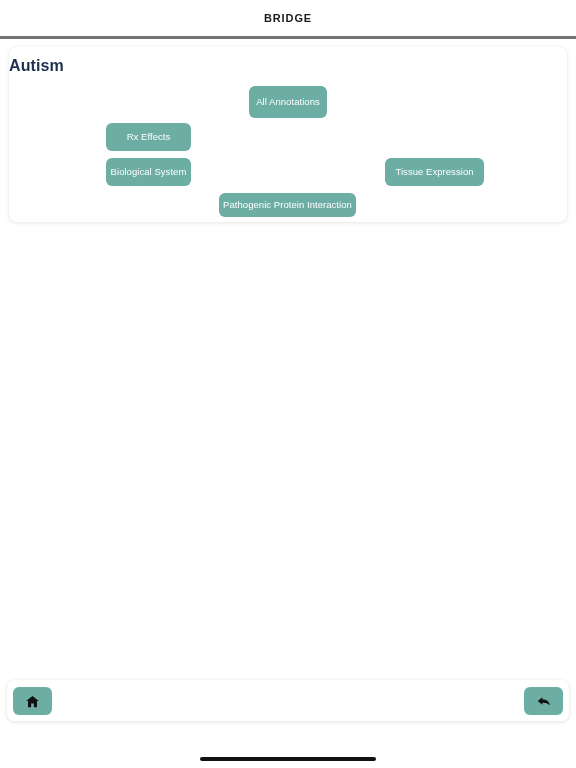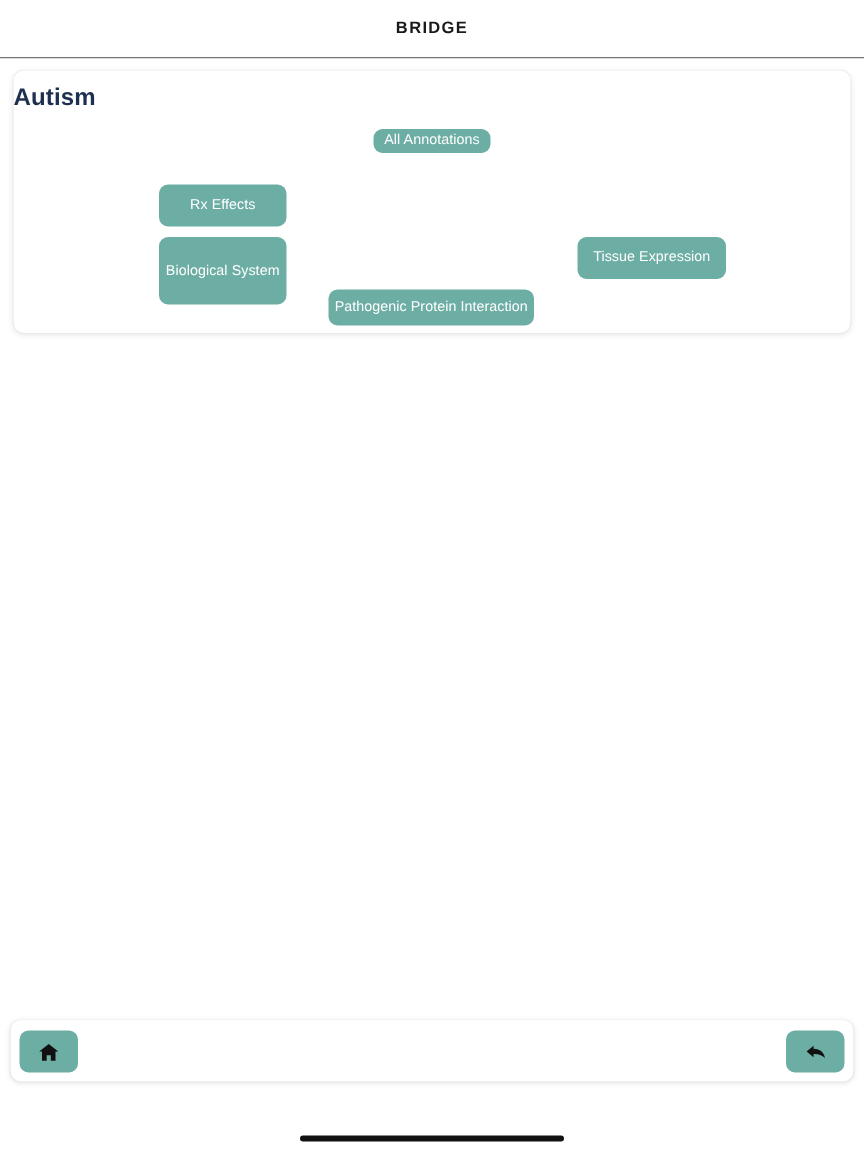--- a/index.html
+++ b/index.html
@@ -17,21 +17,21 @@
   }
 
   
   .app-header {
     position: absolute;
     top: 0;
     left: 0;
     width: 576px;
     height: 39px;
     background: #ffffff;
-    border-bottom: 1px solid #737373;
+    border-bottom: 3px solid #737373;
     display: flex;
     align-items: center;
     justify-content: center;
     box-sizing: border-box;
   }
   .app-title {
     font-size: 11px;
     font-weight: bold;
     letter-spacing: 0.9px;
     color: #1a1a1a;
@@ -83,24 +83,24 @@
     justify-content: center;
     box-sizing: border-box;
     text-align: center;
     white-space: nowrap;
     cursor: pointer;
     user-select: none;
     letter-spacing: 0.05px;
     line-height: 1;
   }
 
-  .node-all       { left: 240px; top: 39px;  width: 78px;  height: 16px; }
+  .node-all       { left: 240px; top: 39px;  width: 78px;  height: 32px; }
   .node-rx        { left:  97px; top: 76px;  width: 85px;  height: 28px; }
   .node-invivo    { left: 376px; top: 76px;  width: 85px;  height: 28px; }
-  .node-bio       { left:  97px; top: 111px; width: 85px;  height: 45px; }
+  .node-bio       { left:  97px; top: 111px; width: 85px;  height: 28px; }
   .node-tissue    { left: 376px; top: 111px; width: 99px;  height: 28px; }
   .node-pathogen  { left: 210px; top: 146px; width: 137px; height: 24px; }
 
   
   .bottom-bar {
     position: absolute;
     left: 7px;
     top: 680px;
     width: 562px;
     height: 41px;

